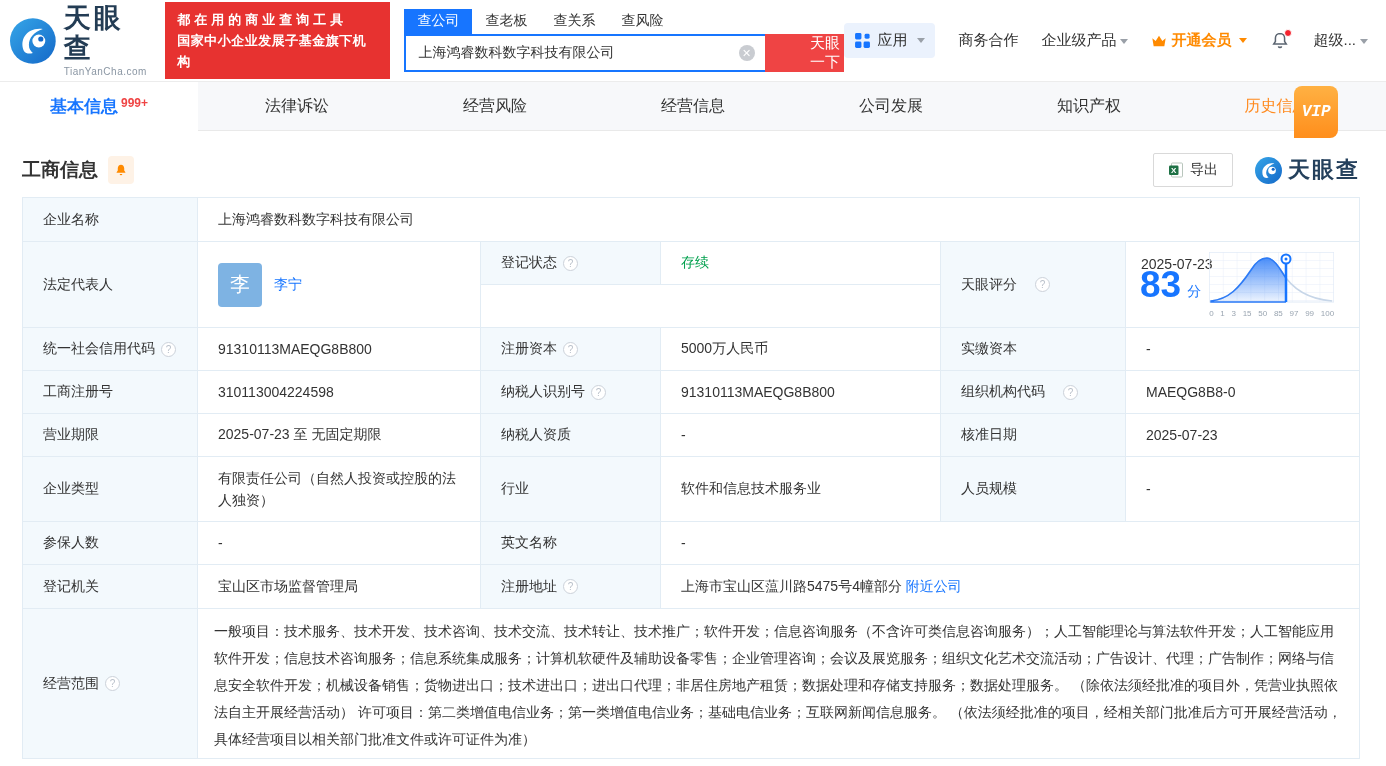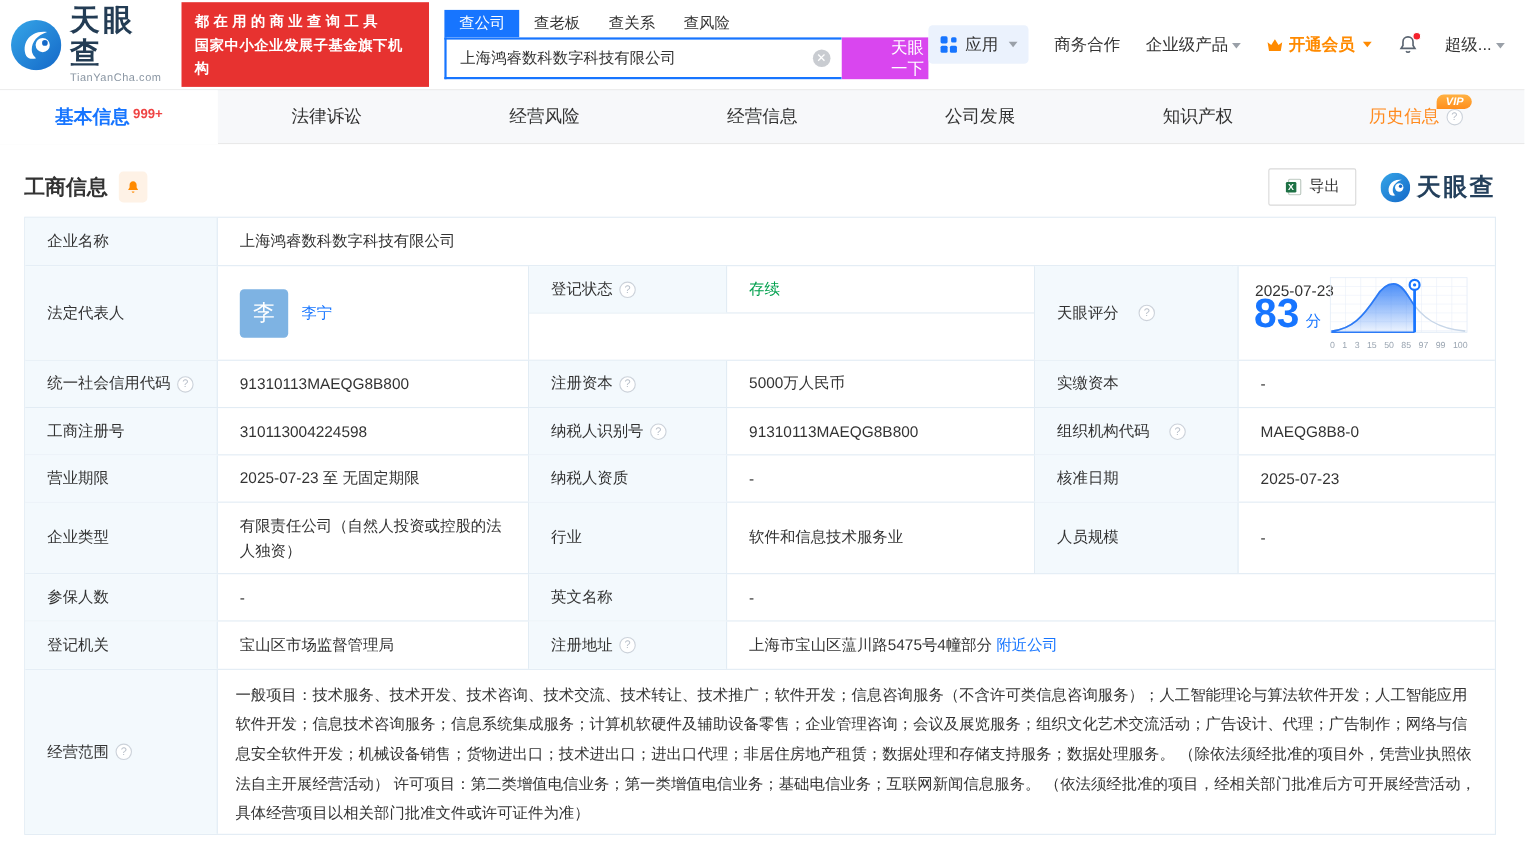--- a/index.html
+++ b/index.html
@@ -19,21 +19,21 @@
   .search-wrap { margin-left:14px; width:440px; }
   .search-tabs { display:flex; align-items:flex-end; gap:0; }
   .s-tab { font-size:14px; padding:3px 13px 4px; cursor:pointer; color:#333; }
   .s-tab.active { background:#1775ff; color:#fff; }
   .search-row { display:flex; }
   .search-box { position:relative; width:362px; }
   .search-box input { width:100%; height:38px; border:2px solid #1775ff; border-right:none;
     padding:0 34px 0 12px; font-size:14px; color:#333; outline:none; }
   .clear-ic { position:absolute; right:10px; top:11px; width:16px; height:16px; border-radius:50%;
     background:#c9ccd1; color:#fff; font-size:11px; line-height:16px; text-align:center; cursor:pointer; }
-  .go-btn { width:80px; height:38px; background:#d946ef; color:#fff; border:none; font-size:15px; cursor:pointer;padding-left:41px; }
+  .go-btn { width:80px; height:38px; background:#ef4444; color:#fff; border:none; font-size:15px; cursor:pointer;padding-left:41px; }
   .hnav { margin-left:auto; display:flex; align-items:center; gap:23px; font-size:15px; white-space:nowrap; }
   .apps-chip { display:flex; align-items:center; gap:6px; background:#ebf2fd; border-radius:4px;
     padding:8px 10px; cursor:pointer; }
   .caret { display:inline-block; width:0; height:0; border-left:4px solid transparent;
     border-right:4px solid transparent; border-top:5px solid #9aa0a8; margin-left:4px; vertical-align:middle; }
   .caret.orange { border-top-color:#ff8a00; }
   .hnav-item { cursor:pointer; }
   .vip-link { color:#ff8a00; font-weight:bold; display:flex; align-items:center; gap:4px; cursor:pointer; }
   .bell-wrap { position:relative; cursor:pointer; display:flex; }
   .bell-dot { position:absolute; top:-2px; right:-2px; width:8px; height:8px; border-radius:50%;
@@ -42,22 +42,22 @@
 
   
   .tabbar { display:flex; height:50px; background:#f7f8fa; border-top:1px solid #ececec;
     border-bottom:1px solid #e9e9e9; }
   .tab { flex:1; display:flex; align-items:center; justify-content:center; font-size:16px;
     color:#333; cursor:pointer; position:relative; }
   .tab.active { background:#fff; color:#1775ff; font-weight:bold; font-size:17px; border-bottom:1px solid #fff; margin-bottom:-1px; }
   .tab .cnt { font-size:12px; color:#ef4444; margin-left:3px; font-weight:bold; align-self:flex-start; margin-top:14px; }
   .tab.orange { color:#ff8a1e; }
   .vip-badge { position:absolute; top:4px; right:24%; background:linear-gradient(180deg,#ffb143,#ff8e1c);
-    color:#fff; font-size:10px; font-style:italic; font-weight:bold; padding:1px 8px;
-    border-radius:8px 8px 8px 0; }
+    color:#fff; font-size:16px; font-style:italic; font-weight:bold; padding:17px 8px;
+    border-radius:8px 8px 8px 0;font-family:Liberation Mono, monospace; }
   .help { display:inline-flex; width:15px; height:15px; border:1px solid #ccd2da; border-radius:50%;
     color:#b9c0ca; font-size:10px; align-items:center; justify-content:center; margin-left:6px;
     flex:0 0 auto; cursor:pointer; background:#fff; }
 
   
   .content { padding:22px 26px 0 22px; }
   .sec-hdr { display:flex; align-items:center; height:34px; margin-bottom:10px; }
   .sec-title { font-size:19px; font-weight:bold; color:#333; }
   .bell-chip { margin-left:10px; width:26px; height:28px; background:#fef2e6; border-radius:4px;
     display:flex; align-items:center; justify-content:center; cursor:pointer; }

